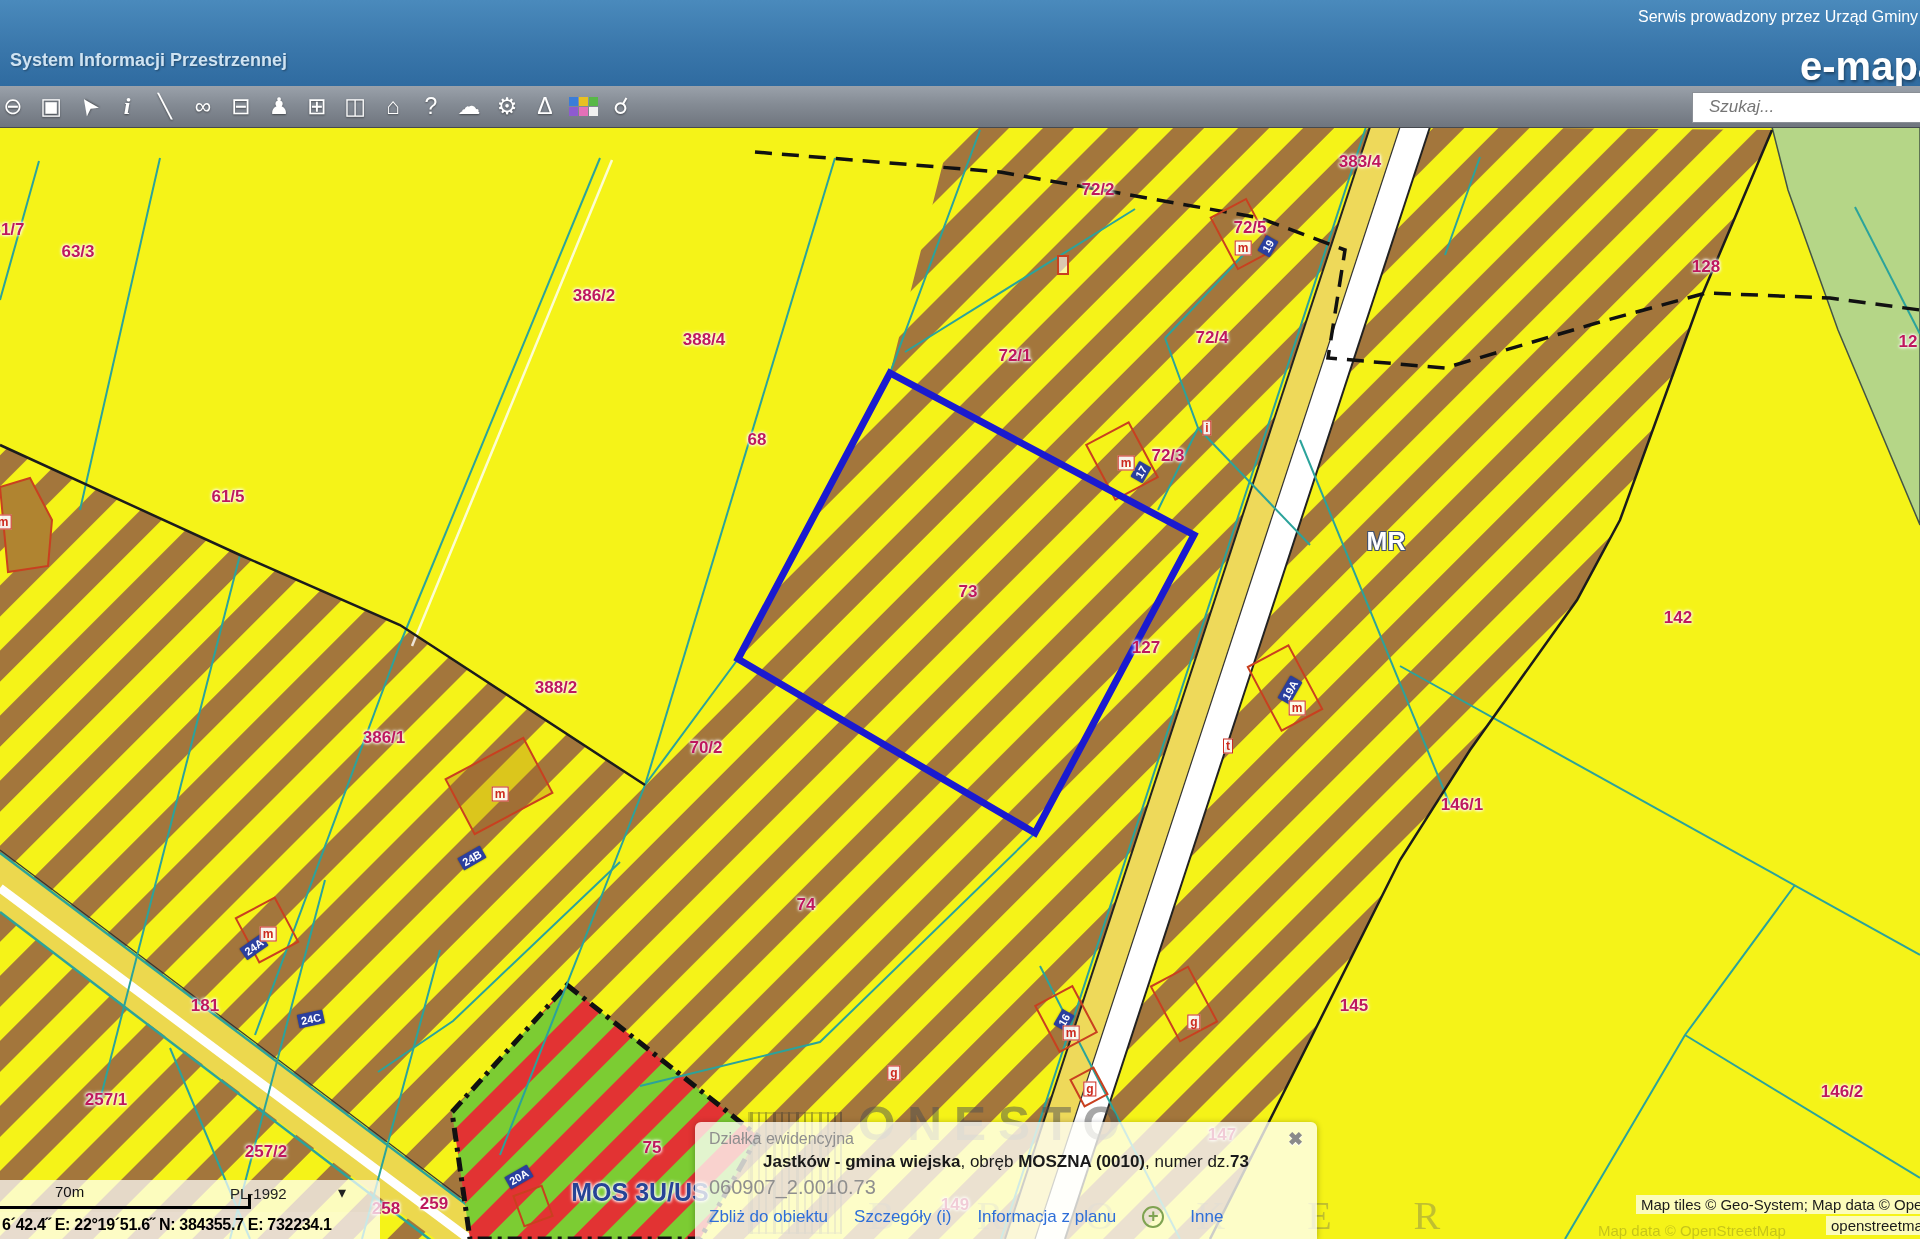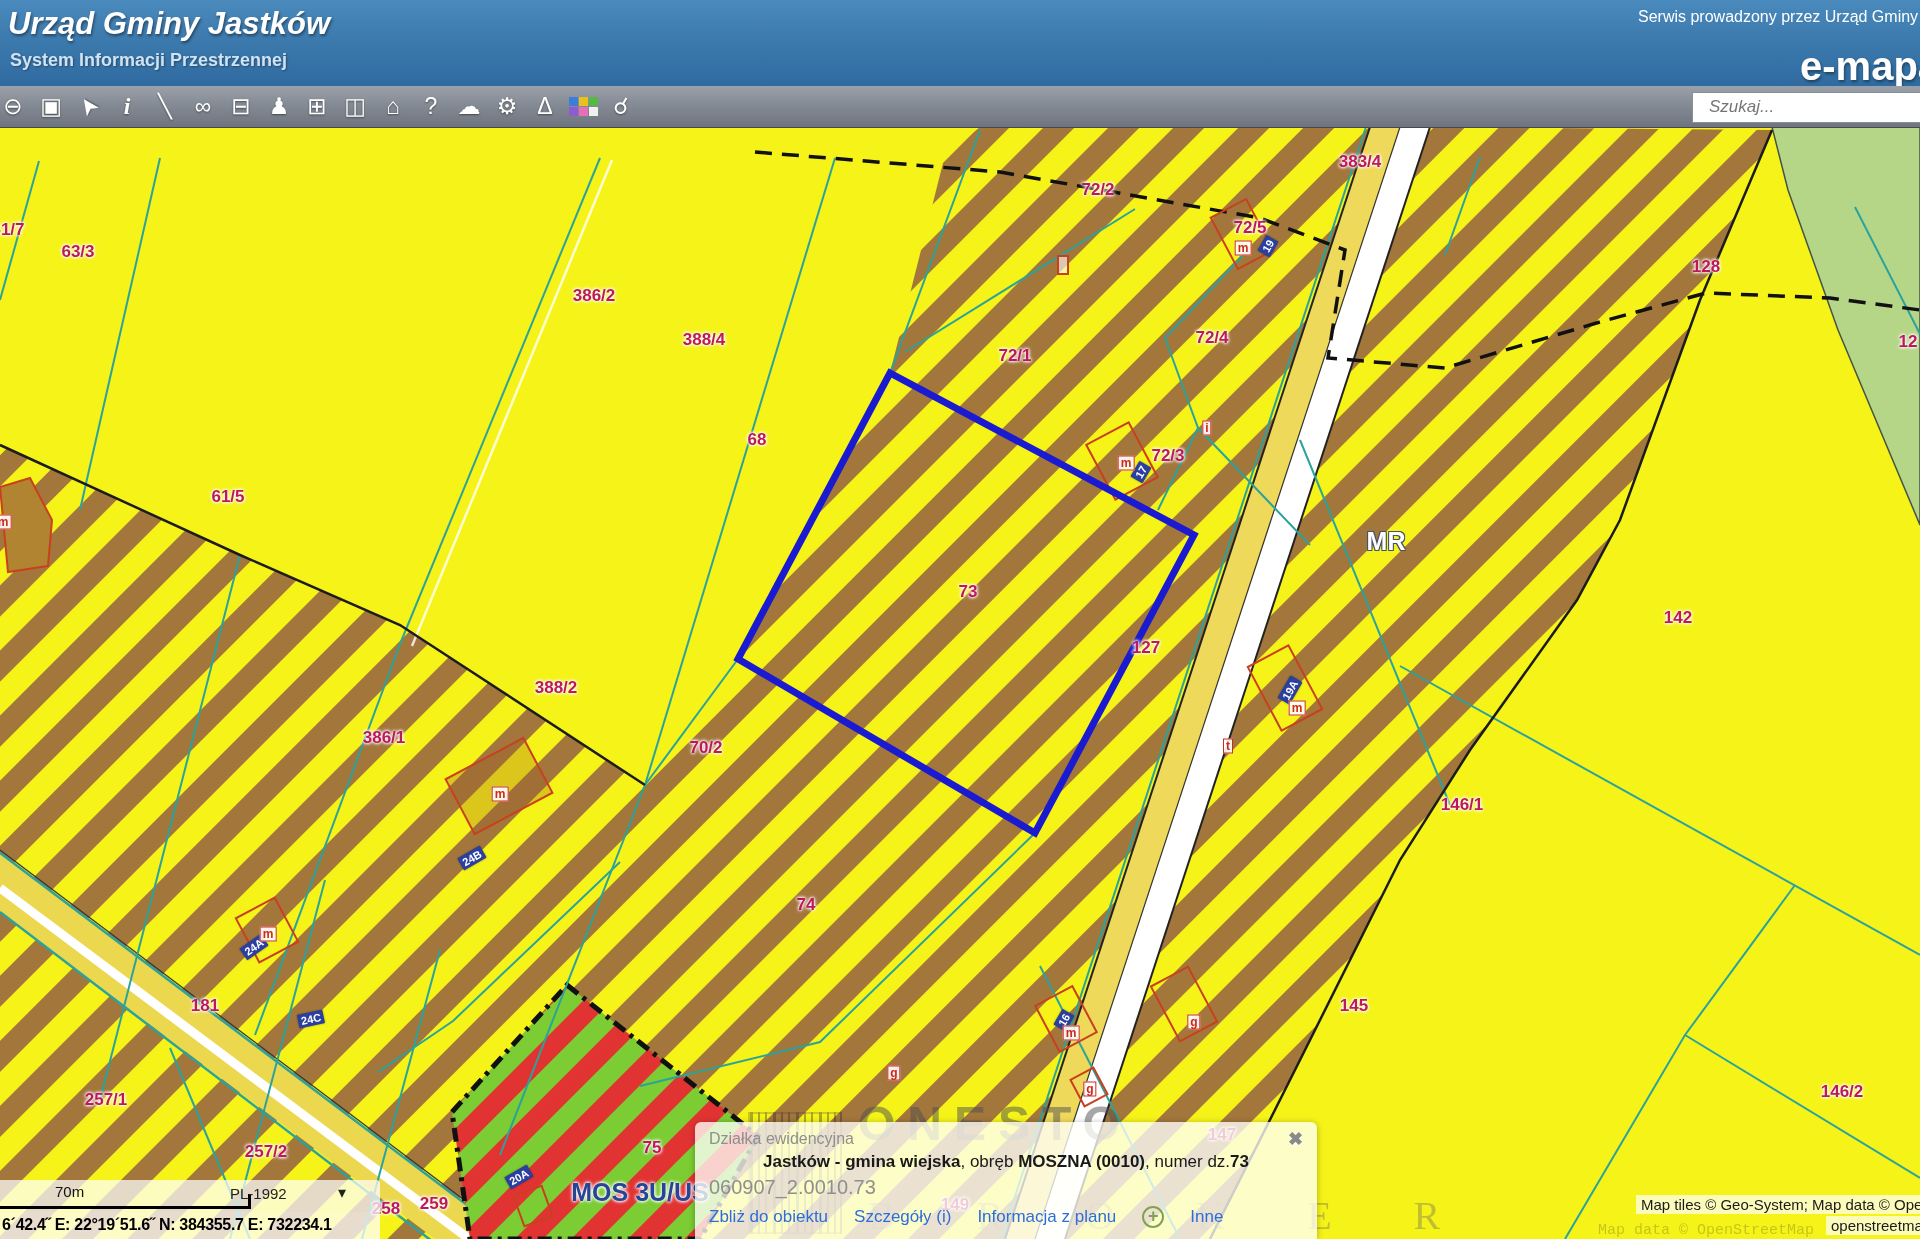--- a/index.html
+++ b/index.html
@@ -85,21 +85,21 @@
   #crs-chevron{position:absolute;left:338px;top:1183px;z-index:21;font-size:16px;color:#222;cursor:pointer;}
   #coords-panel{position:absolute;left:0;top:1212px;width:380px;height:27px;z-index:20;
                 background:rgba(255,255,255,.75);}
   #coords-text{position:absolute;left:2px;top:1216px;z-index:21;font-size:16px;font-weight:bold;
                color:#000;white-space:nowrap;letter-spacing:-0.3px;}
 
   
   .attr-strip{position:absolute;z-index:20;background:rgba(255,255,255,.7);padding:1px 5px;
               font-size:15px;color:#1a1a1a;white-space:nowrap;}
   #attr-ghost{position:absolute;left:1598px;top:1222px;z-index:19;font-size:15px;
-              color:rgba(30,30,30,.22);white-space:nowrap;font-family:Liberation Mono, monospace;}
+              color:rgba(30,30,30,.22);white-space:nowrap;}
 </style>
 </head>
 <body>
 
 <div id="map">
 <svg width="1920" height="1239" viewBox="0 0 1920 1239" xmlns="http://www.w3.org/2000/svg">
   <defs>
     <pattern id="hatch" width="46" height="46" patternUnits="userSpaceOnUse" patternTransform="rotate(45)">
       <rect width="46" height="46" fill="#f5f318"></rect>
       <rect width="22" height="46" fill="#a3763c"></rect>
@@ -238,21 +238,20 @@
     <span class="mchip" style="left: 894px; top: 1073px;">g</span>
     <span class="mchip" style="left: 1228px; top: 746px;">t</span>
     <span class="mchip" style="left: 1207px; top: 428px;">i</span>
   </div>
 
 <div id="wm-barcode"></div>
 <div id="wm-line1">ONESTO</div>
 <div id="wm-line2">B R O K E R</div>
 
 <div id="header">
-  <div id="app-title">Urząd Gminy Jastków</div>
   <div id="app-subtitle">System Informacji Przestrzennej</div>
   <div id="service-note">Serwis prowadzony przez Urząd Gminy Jastków</div>
   <div id="emapa-logo">e-mapa</div>
 </div>
 
 <div id="toolbar">
   <div id="toolbar-icons">
       <div class="ti">
         <span>⊖</span>
       </div>

